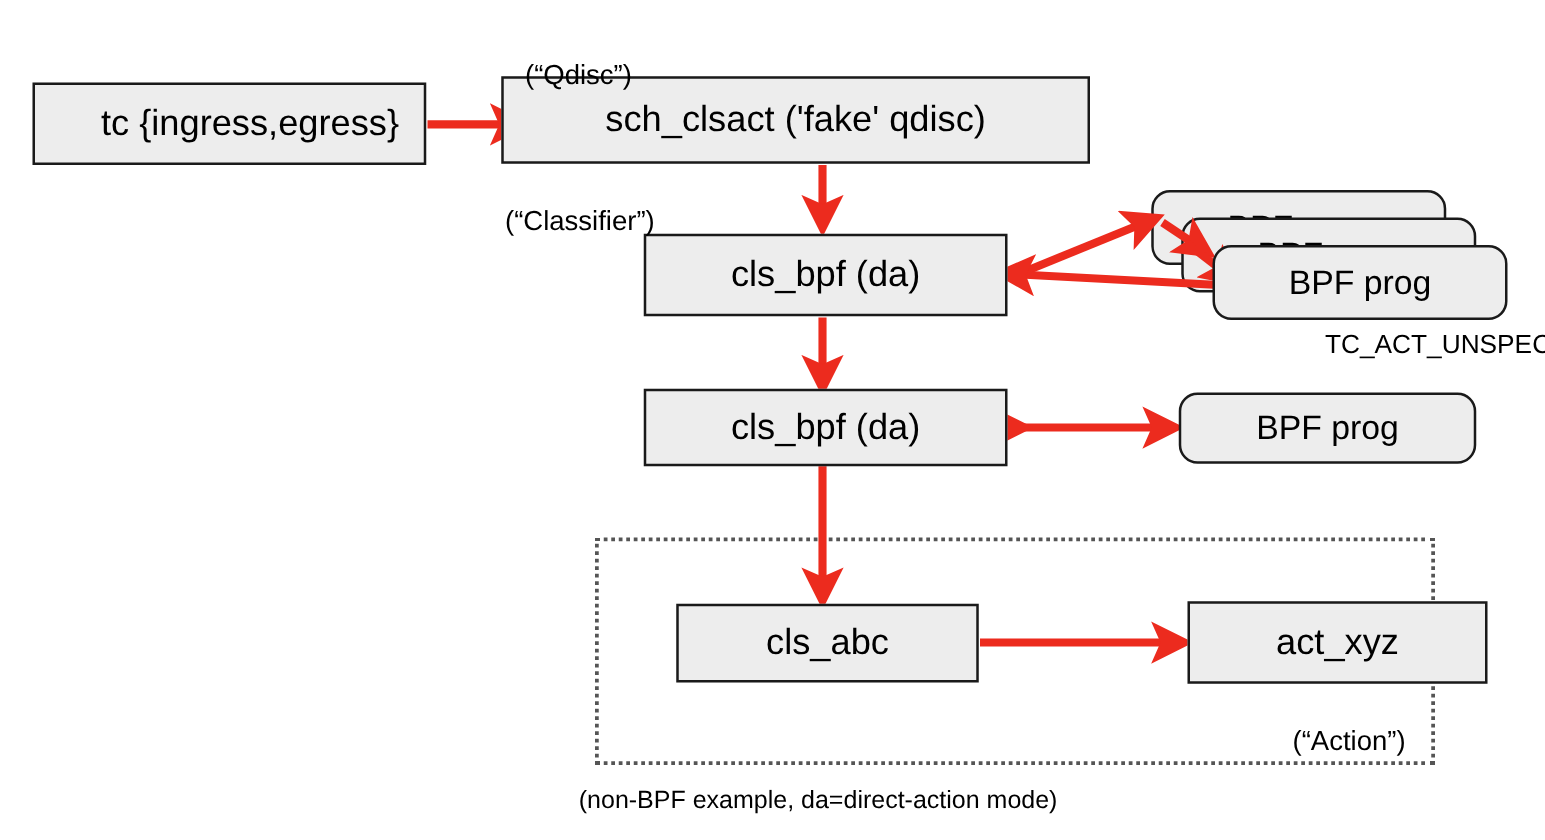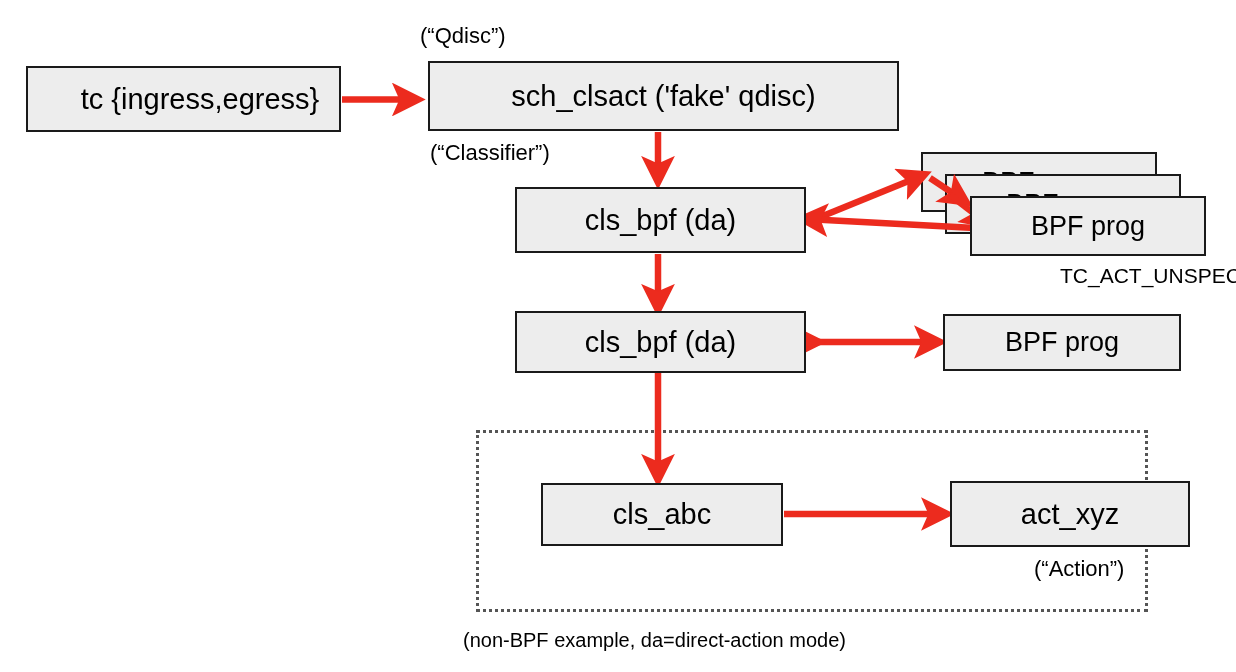--- a/index.html
+++ b/index.html
@@ -31,31 +31,31 @@
     justify-content: center;
     text-align: center;
     color: #000000;
     font-family: "Liberation Sans", sans-serif;
     line-height: 1.05;
     white-space: nowrap;
     z-index: 5;
   }
 
   .node-lg { font-size: 29px; }
-  .node-md { font-size: 27px; }
+  .node-md { font-size: 27px; border-radius: 15px; }
 
   
   .caption {
     position: absolute;
     font-family: "Liberation Sans", sans-serif;
     color: #000000;
     white-space: nowrap;
     z-index: 6;
   }
-  .cap-22 { font-size: 22px; }
+  .cap-22 { font-size: 22px; margin-top: 24px; }
   .cap-21 { font-size: 21px; }
   .cap-20 { font-size: 20px; }
 
   
   .dotted-region {
     position: absolute;
     box-sizing: border-box;
     border: 3px dotted #555555;
     background: transparent;
     z-index: 1;
@@ -108,21 +108,21 @@
 
     <line x1="658" y1="372" x2="658" y2="476" stroke="#EC2B1E" stroke-width="6.5" marker-end="url(#ah)"></line>
 
     <line x1="784" y1="514" x2="943" y2="514" stroke="#EC2B1E" stroke-width="6.5" marker-end="url(#ah)"></line>
   </svg>
 
   <div class="node node-lg" style="left:26px; top:66px; width:315px; height:66px;padding-left:33px;">
     <span>tc {ingress,egress}</span>
   </div>
 
-  <div class="node node-lg" style="left:428px; top:61px; width:471px; height:70px;">
+  <div class="node node-lg" style="left:401px; top:61px; width:471px; height:70px;">
     <span>sch_clsact ('fake' qdisc)</span>
   </div>
 
   <div class="node node-lg" style="left:515px; top:187px; width:291px; height:66px;">
     <span>cls_bpf (da)</span>
   </div>
 
   <div class="node node-md stack-back" style="left:921px; top:152px; width:236px; height:60px;">
     <span>BPF prog</span>
   </div>
@@ -146,21 +146,21 @@
   <div class="node node-lg" style="left:541px; top:483px; width:242px; height:63px;">
     <span>cls_abc</span>
   </div>
 
   <div class="node node-lg stack-front" style="left:950px; top:481px; width:240px; height:66px;">
     <span>act_xyz</span>
   </div>
 
   <div class="caption cap-22" style="left:420px; top:23px;">(“Qdisc”)</div>
 
-  <div class="caption cap-22" style="left:430px; top:140px;">(“Classifier”)</div>
+  <div class="caption cap-22" style="left:404px; top:140px;">(“Classifier”)</div>
 
   <div class="caption cap-21" style="left:1060px; top:264px;">TC_ACT_UNSPEC</div>
 
   <div class="caption cap-22" style="left:1034px; top:556px;">(“Action”)</div>
 
   <div class="caption cap-20" style="left:463px; top:629px;">(non-BPF example, da=direct-action mode)</div>
 
 </div>
 
 </body></html>

